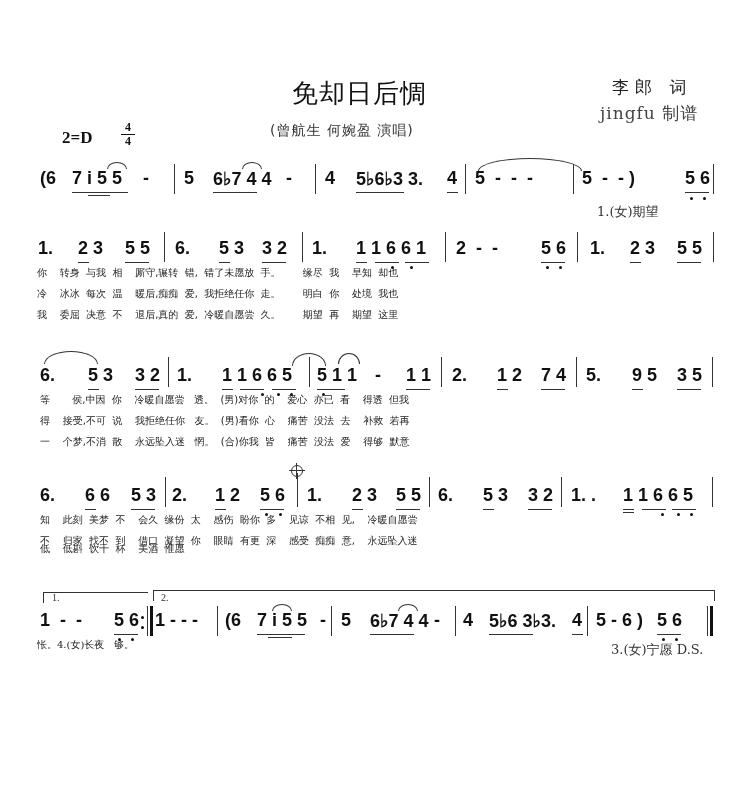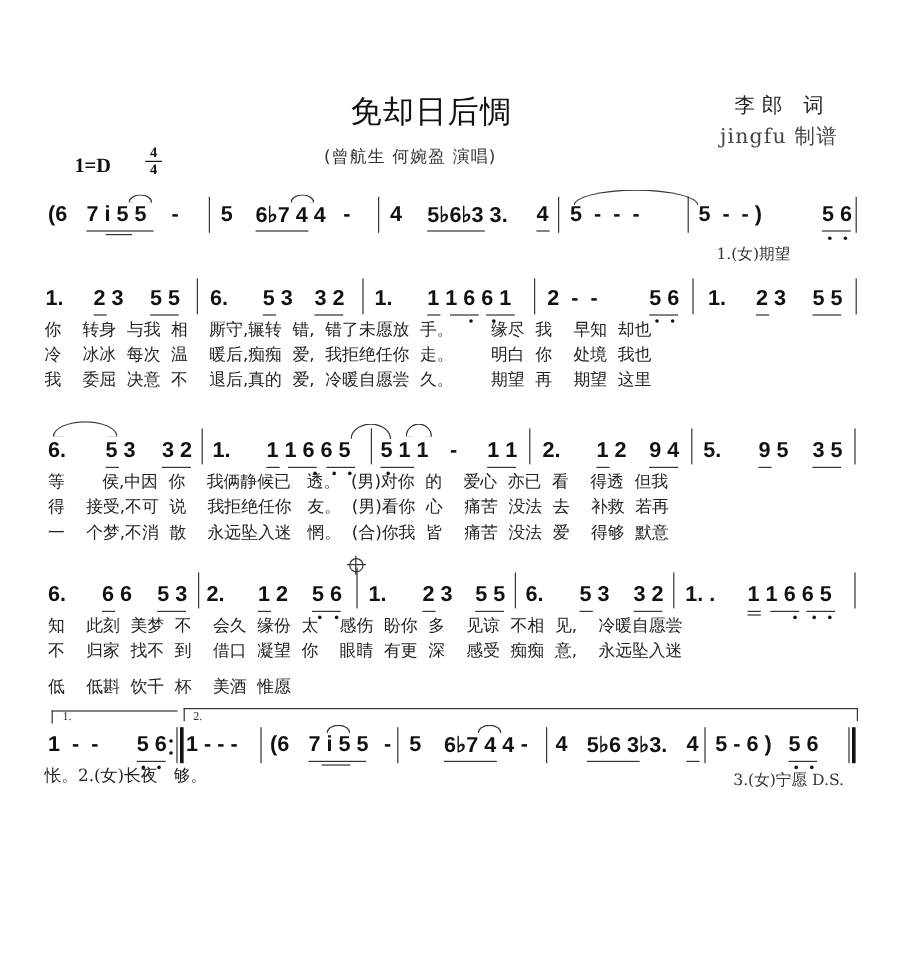--- a/index.html
+++ b/index.html
@@ -17,40 +17,40 @@
   .key { left:62px; top:128px; font-size:17px; font-family:"Liberation Serif",serif; font-weight:bold; }
   .timesig { left:121px; top:121px; width:14px; font-size:12px; font-weight:bold; text-align:center;
              font-family:"Liberation Serif",serif; line-height:13px; }
   .timesig .bar { border-top:1px solid #111; }
 
   .staff { position:absolute; left:0; width:749px; height:30px; }
   .note-row { position:absolute; left:0; top:0; height:26px; width:749px;
               font-size:18px; font-weight:bold; white-space:pre; font-family:"Liberation Sans",sans-serif; }
   .seg { position:absolute; top:0; white-space:pre; }
   .barline { position:absolute; width:1px; background:#333; }
-  .lyric-line { position:absolute; font-size:14px; color:#222; white-space:pre; letter-spacing:0px;
+  .lyric-line { position:absolute; font-size:10px; color:#222; white-space:pre; letter-spacing:0px;
                 font-family:"DejaVu Sans",sans-serif; }
   .ul { position:absolute; height:1px; background:#333; }
   .dot { position:absolute; width:3px; height:3px; border-radius:50%; background:#111; }
   .slur { position:absolute; border:1.2px solid #333; border-bottom:none; border-radius:50% 50% 0 0 / 100% 100% 0 0; }
   .small { font-size:12px; color:#333; font-family:"DejaVu Serif",serif; }
   .volta { position:absolute; border-top:1px solid #333; border-left:1px solid #333; height:10px; }
   .volta-label { position:absolute; font-size:10px; color:#333; font-family:"Liberation Serif",serif; }
   .coda { position:absolute; width:10px; height:10px; border:1px solid #333; border-radius:50%; }
   .coda:before { content:""; position:absolute; left:4px; top:-3px; width:1px; height:16px; background:#333; }
   .coda:after { content:""; position:absolute; left:-3px; top:4px; width:16px; height:1px; background:#333; }
 </style>
 </head>
 <body>
 
 <div class="abs title">免却日后惆</div>
 <div class="abs lyricist">李郎 词</div>
 <div class="abs arranger">jingfu 制谱</div>
 <div class="abs singers">(曾航生 何婉盈  演唱)</div>
-<div class="abs key">1=D</div>
+<div class="abs key">2=D</div>
 <div class="abs timesig">
   <div>4</div>
   <div class="bar">4</div>
 </div>
 
 <div class="staff" style="top:168px">
   <div class="note-row">
     <span class="seg" style="left:40px">(6</span>
     <span class="seg" style="left:72px">7 i 5 5</span>
     <span class="seg" style="left:143px">-</span>
@@ -128,21 +128,21 @@
     <span class="seg" style="left:40px">6.</span>
     <span class="seg" style="left:88px">5 3</span>
     <span class="seg" style="left:135px">3 2</span>
     <span class="seg" style="left:177px">1.</span>
     <span class="seg" style="left:222px">1 1 6 6 5</span>
     <span class="seg" style="left:317px">5 1 1</span>
     <span class="seg" style="left:375px">-</span>
     <span class="seg" style="left:406px">1 1</span>
     <span class="seg" style="left:452px">2.</span>
     <span class="seg" style="left:497px">1 2</span>
-    <span class="seg" style="left:541px">9 4</span>
+    <span class="seg" style="left:541px">7 4</span>
     <span class="seg" style="left:586px">5.</span>
     <span class="seg" style="left:632px">9 5</span>
     <span class="seg" style="left:677px">3 5</span>
   </div>
   <div class="barline" style="left:168px;top:-8px;height:30px"></div>
   <div class="barline" style="left:309px;top:-8px;height:30px"></div>
   <div class="barline" style="left:441px;top:-8px;height:30px"></div>
   <div class="barline" style="left:576px;top:-8px;height:30px"></div>
   <div class="barline" style="left:712px;top:-8px;height:30px"></div>
   <div class="ul" style="left:88px;top:24px;width:11px"></div>
@@ -157,21 +157,21 @@
   <div class="ul" style="left:632px;top:24px;width:11px"></div>
   <div class="ul" style="left:677px;top:24px;width:24px"></div>
   <div class="dot" style="left:261px;top:28px"></div>
   <div class="dot" style="left:277px;top:28px"></div>
   <div class="dot" style="left:290px;top:28px"></div>
   <div class="dot" style="left:322px;top:28px"></div>
   <div class="slur" style="left:44px;top:-14px;width:52px;height:12px"></div>
   <div class="slur" style="left:292px;top:-12px;width:32px;height:12px"></div>
   <div class="slur" style="left:338px;top:-12px;width:20px;height:10px"></div>
 </div>
-<div class="lyric-line" style="left:40px;top:393px">等       侯,中因  你    我俩静候已   透。  (男)对你  的    爱心  亦已  看    得透  但我</div>
+<div class="lyric-line" style="left:40px;top:393px">等       侯,中因  你    冷暖自愿尝   透。  (男)对你  的    爱心  亦已  看    得透  但我</div>
 <div class="lyric-line" style="left:40px;top:414px">得    接受,不可  说    我拒绝任你   友。  (男)看你  心    痛苦  没法  去    补救  若再</div>
 <div class="lyric-line" style="left:40px;top:435px">一    个梦,不消  散    永远坠入迷   惘。  (合)你我  皆    痛苦  没法  爱    得够  默意</div>
 
 <div class="staff" style="top:485px">
   <div class="note-row">
     <span class="seg" style="left:40px">6.</span>
     <span class="seg" style="left:85px">6 6</span>
     <span class="seg" style="left:131px">5 3</span>
     <span class="seg" style="left:172px">2.</span>
     <span class="seg" style="left:215px">1 2</span>
@@ -204,21 +204,21 @@
   <div class="ul" style="left:642px;top:24px;width:24px"></div>
   <div class="ul" style="left:672px;top:24px;width:24px"></div>
   <div class="dot" style="left:265px;top:28px"></div>
   <div class="dot" style="left:279px;top:28px"></div>
   <div class="dot" style="left:661px;top:28px"></div>
   <div class="dot" style="left:677px;top:28px"></div>
   <div class="dot" style="left:690px;top:28px"></div>
 </div>
 <div class="lyric-line" style="left:40px;top:513px">知    此刻  美梦  不    会久  缘份  太    感伤  盼你  多    见谅  不相  见,    冷暖自愿尝</div>
 <div class="lyric-line" style="left:40px;top:534px">不    归家  找不  到    借口  凝望  你    眼睛  有更  深    感受  痴痴  意,    永远坠入迷</div>
-<div class="lyric-line" style="left:40px;top:564px">低    低斟  饮千  杯    美酒  惟愿</div>
+<div class="lyric-line" style="left:40px;top:542px">低    低斟  饮千  杯    美酒  惟愿</div>
 
 <div class="volta" style="left:43px;top:592px;width:104px"></div>
 <div class="volta-label" style="left:52px;top:592px">1.</div>
 <div class="volta" style="left:153px;top:590px;width:560px;border-right:1px solid #333"></div>
 <div class="volta-label" style="left:161px;top:592px">2.</div>
 
 <div class="staff" style="top:610px">
   <div class="note-row">
     <span class="seg" style="left:40px">1  -  -</span>
     <span class="seg" style="left:114px">5 6</span>
@@ -253,14 +253,14 @@
   <div class="ul" style="left:489px;top:24px;width:44px"></div>
   <div class="ul" style="left:572px;top:24px;width:11px"></div>
   <div class="ul" style="left:657px;top:24px;width:24px"></div>
   <div class="dot" style="left:118px;top:28px"></div>
   <div class="dot" style="left:131px;top:28px"></div>
   <div class="dot" style="left:662px;top:28px"></div>
   <div class="dot" style="left:675px;top:28px"></div>
   <div class="slur" style="left:272px;top:-6px;width:18px;height:6px"></div>
   <div class="slur" style="left:398px;top:-6px;width:18px;height:6px"></div>
 </div>
-<div class="lyric-line" style="left:37px;top:638px;font-family:'DejaVu Serif',serif">怅。2.(女)长夜   够。</div>
+<div class="lyric-line" style="left:37px;top:638px;font-family:'DejaVu Serif',serif">怅。4.(女)长夜   够。</div>
 <div class="abs small" style="left:611px;top:641px;font-size:13px">3.(女)宁愿 D.S.</div>
 
 </body></html>

